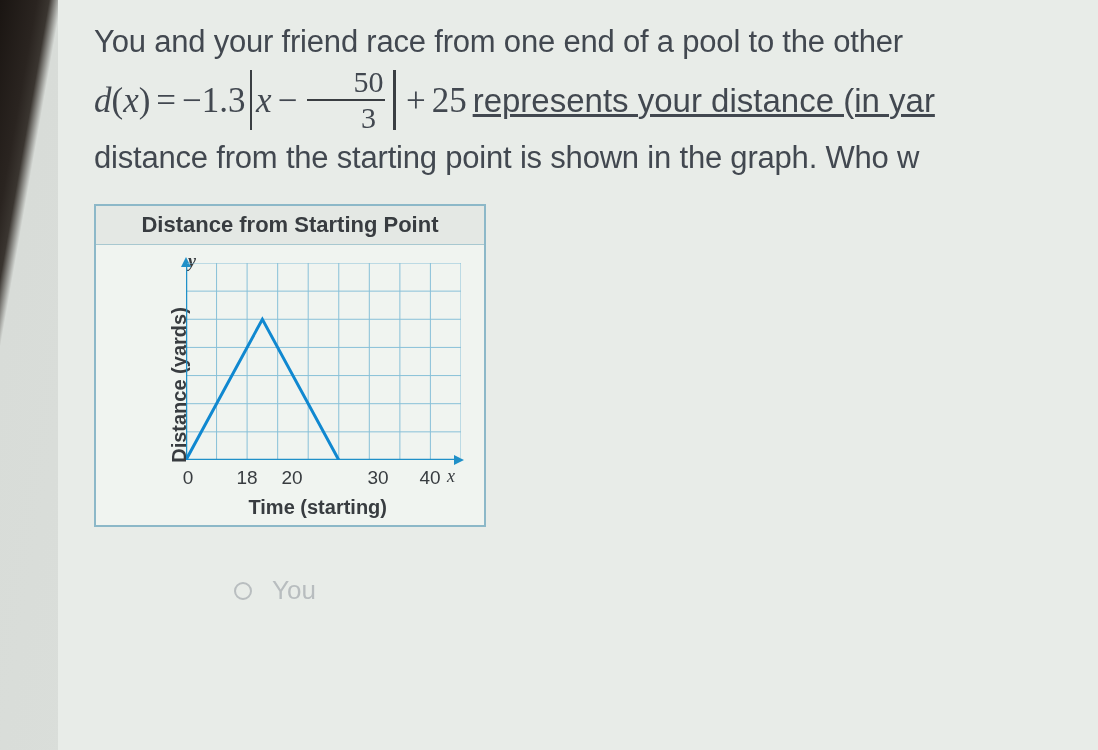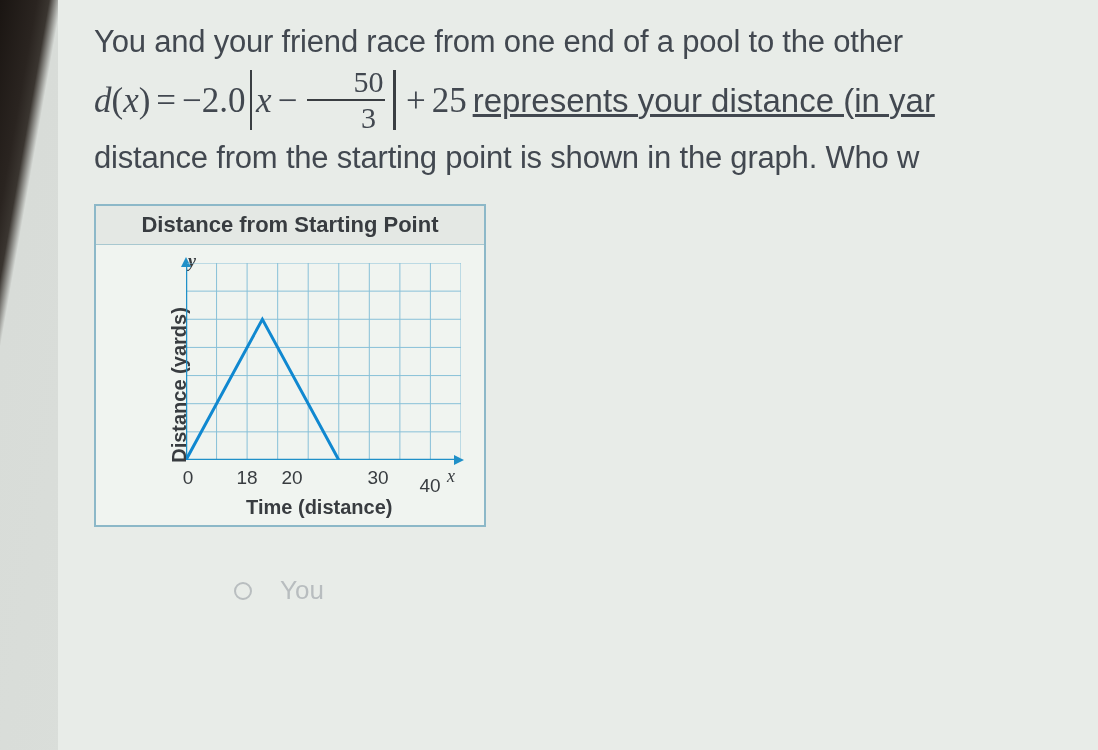--- a/index.html
+++ b/index.html
@@ -173,21 +173,21 @@
     width: 0; height: 0;
     border-top: 5px solid transparent;
     border-bottom: 5px solid transparent;
     border-left: 10px solid #2090c8;
   }
   .radio-placeholder {
     margin-top: 48px;
     margin-left: 140px;
     display: flex;
     align-items: center;
-    gap: 28px;
+    gap: 20px;
     font-size: 26px;
     color: #8a9098;
     opacity: 0.5;
   }
   .radio-circle {
     width: 18px; height: 18px; border: 2px solid #8a9098; border-radius: 50%;
   }
 </style>
 </head>
 <body>
@@ -195,54 +195,54 @@
 <div class="page">
   <div class="text-line">You and your friend race from one end of a pool to the other</div>
 
   <div class="formula-line">
     <span class="math">d</span>
       <span class="num">(</span>
       <span class="math">x</span>
       <span class="num">)</span>
     <span class="op">=</span>
     <span class="num">−</span>
-      <span class="num">2.0</span>
+      <span class="num">1.3</span>
     <span class="abs-bar"></span>
     <span class="math">x</span>
     <span class="op">−</span>
     <span class="frac">
       <span class="top">50</span>
       <span class="bar"></span>
       <span class="bot">3</span>
     </span>
     <span class="abs-bar"></span>
     <span class="op">+</span>
     <span class="num">25</span>
     <span class="rest"> represents your distance (in yar</span>
   </div>
 
   <div class="text-line">distance from the starting point is shown in the graph. Who w</div>
 
   <div class="chart-outer">
     <div class="chart-title">Distance from Starting Point</div>
     <div class="chart-body">
       <div class="y-label">Distance (yards)</div>
-      <div class="x-label">Time (distance)</div>
+      <div class="x-label">Time (starting)</div>
 
       <div class="y-letter" style="left:92px; top:6px;">y</div>
       <div class="tick-y" style="top:46.1px; left:-120px;">30</div>
       <div class="tick-y" style="top:102.4px; left:-120px;">20</div>
       <div class="tick-y" style="top:158.7px; left:-120px;">10</div>
       <div class="tick-y" style="top:215px; left:-117px;">0</div>
 
       <div class="tick-x" style="left:92px; top:222px;">0</div>
       <div class="tick-x" style="left:151px; top:222px;">18</div>
       <div class="tick-x" style="left:196px; top:222px;">20</div>
       <div class="tick-x" style="left:282px; top:222px;">30</div>
-      <div class="tick-x" style="left:334px; top:222px;margin-top:8px;">40</div>
+      <div class="tick-x" style="left:334px; top:222px;">40</div>
       <div class="x-letter" style="left:351px; top:221px;">x</div>
 
       <div class="arrow-y" style="left:85px; top:12px;"></div>
       <div class="arrow-x" style="left:358px; top:210px;"></div>
 
       <svg class="plot" viewBox="0 0 275 197">
         <g class="grid">
 
           <line x1="30.55" y1="0" x2="30.55" y2="197"></line>
           <line x1="61.1" y1="0" x2="61.1" y2="197"></line>

